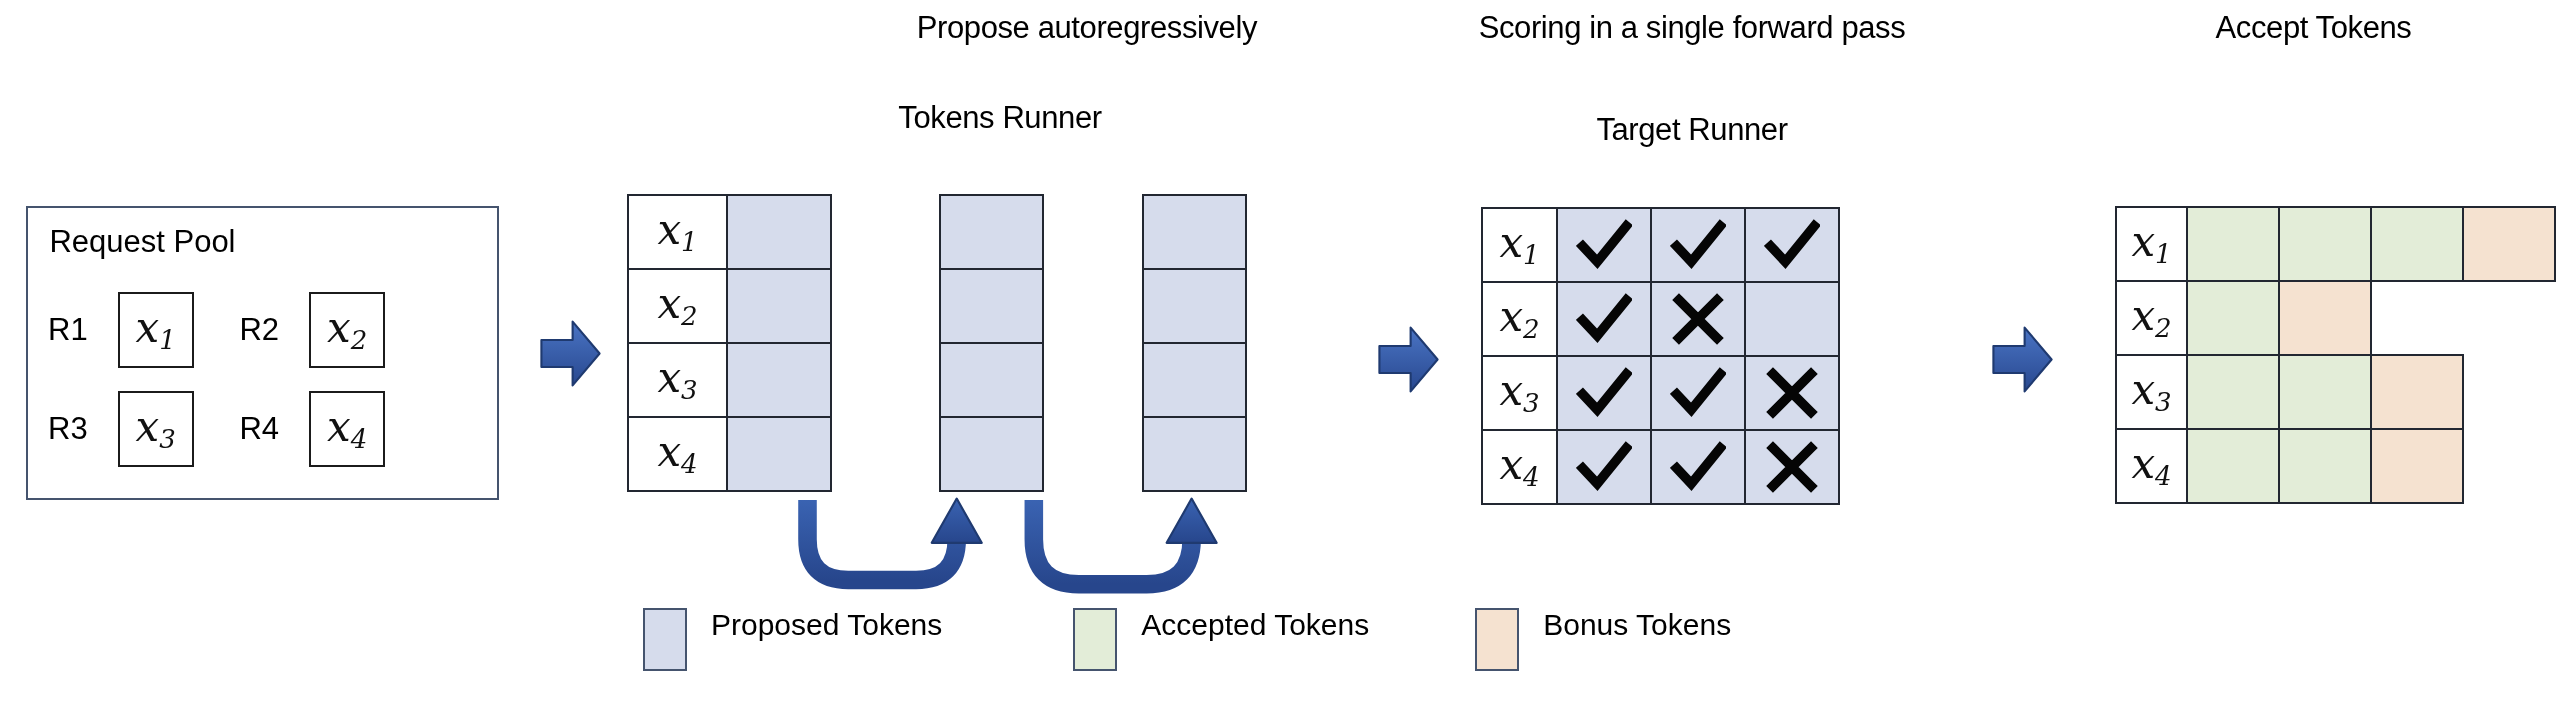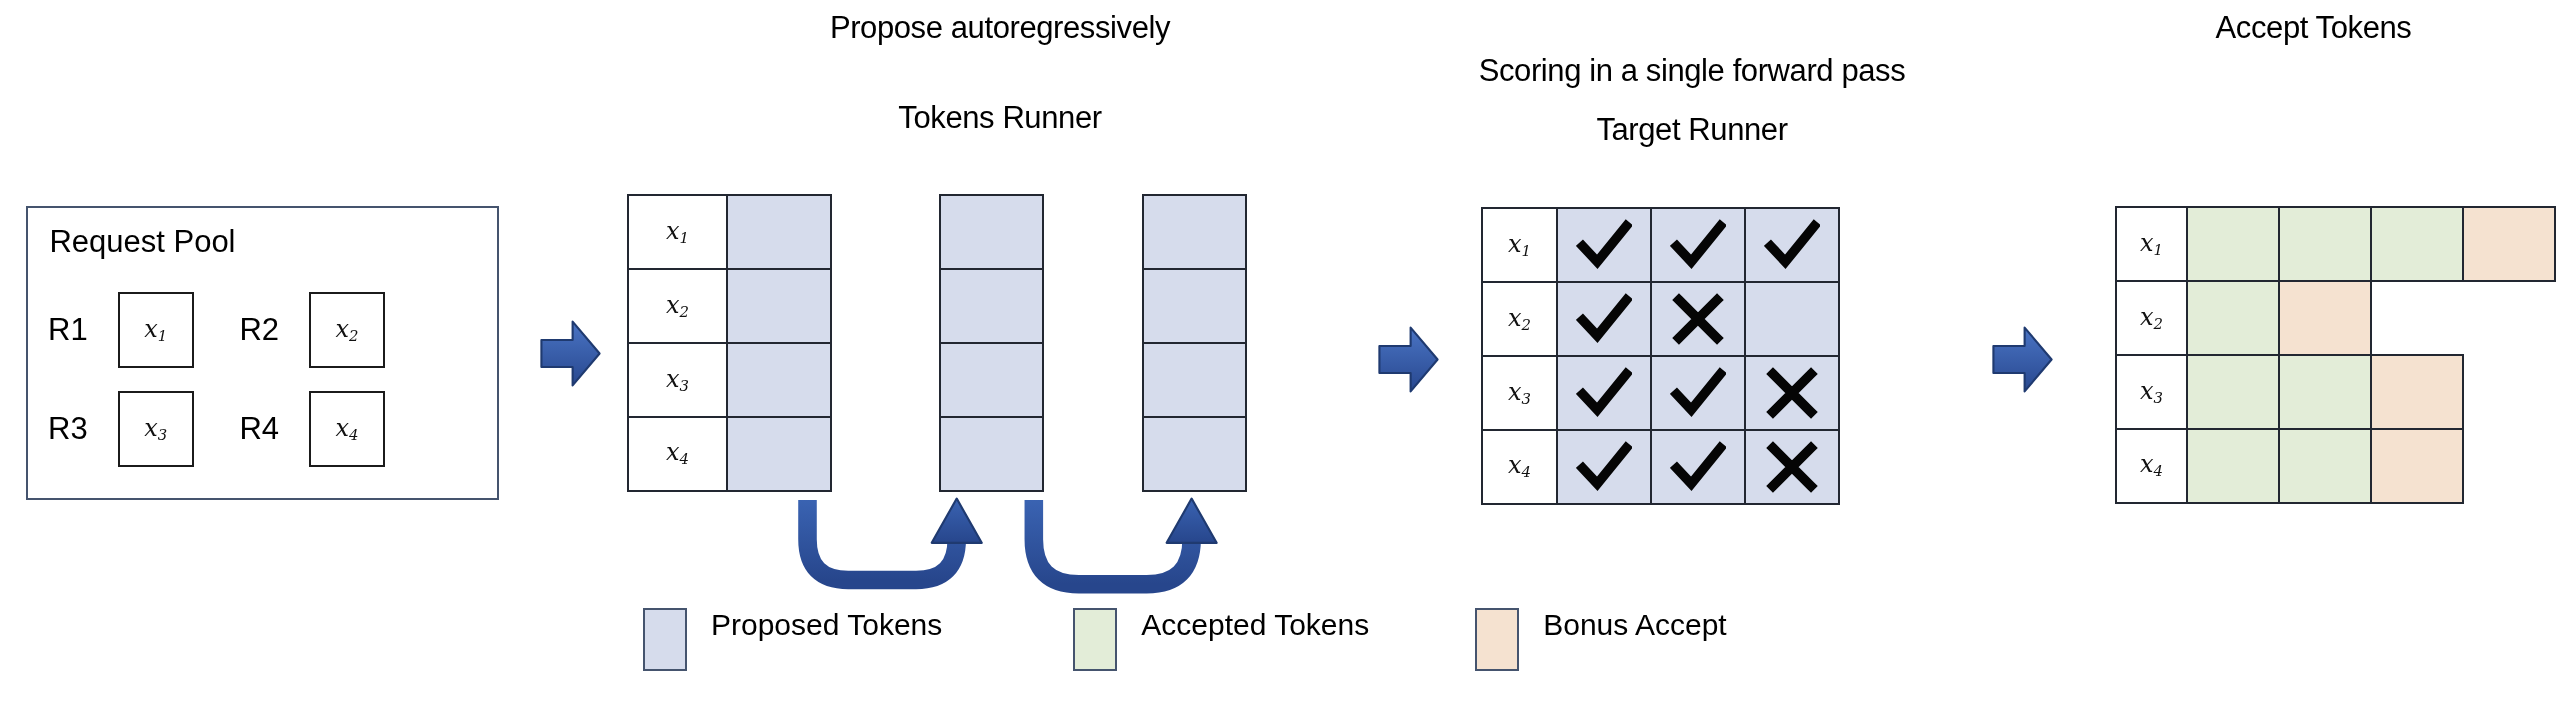--- a/index.html
+++ b/index.html
@@ -22,21 +22,21 @@
     color: #000000;
     white-space: nowrap;
     text-align: center;
     font-weight: 400;
     letter-spacing: -0.4px;
   }
 
   .mathvar {
     font-family: "DejaVu Serif", serif;
     font-style: italic;
-    font-size: 24px;
+    font-size: 42px;
     color: #111111;
     line-height: 1;
     white-space: nowrap;
   }
   .mathvar sub {
     font-size: 0.62em;
     font-style: italic;
     vertical-align: -0.25em;
   }
 
@@ -210,24 +210,24 @@
   #curve-layer {
     position: absolute;
     left: 0; top: 0;
     width: 2576px; height: 703px;
     pointer-events: none;
   }
 </style>
 </head>
 <body>
 
-<div class="title" style="left:743px; top:10px; width:514px;">Propose autoregressively</div>
+<div class="title" style="left:743px; top:10px; width:514px;text-align:right;">Propose autoregressively</div>
 <div class="title" style="left:743px; top:100px; width:514px;">Tokens Runner</div>
 
-<div class="title" style="left:1385px; top:10px; width:614px;margin-top:43px;">Scoring in a single forward pass</div>
+<div class="title" style="left:1385px; top:10px; width:614px;">Scoring in a single forward pass</div>
 <div class="title" style="left:1385px; top:100px; width:614px;margin-top:12px;">Target Runner</div>
 
 <div class="title" style="left:2085px; top:10px; width:457px;">Accept Tokens</div>
 
 <div id="request-pool">
   <div id="request-pool-title">Request Pool</div>
 
   <div class="pool-row" style="left:20px; top:84px;">
     <div class="pool-label">R1</div>
     <div class="pool-cell">
@@ -495,16 +495,16 @@
     <div class="legend-text">Proposed Tokens</div>
   </div>
   <div class="legend-gap-a"></div>
   <div class="legend-item">
     <div class="legend-swatch cell-green"></div>
     <div class="legend-text">Accepted Tokens</div>
   </div>
   <div class="legend-gap-b"></div>
   <div class="legend-item">
     <div class="legend-swatch cell-orange"></div>
-    <div class="legend-text">Bonus Accept</div>
+    <div class="legend-text">Bonus Tokens</div>
   </div>
 </div>
 
 
 </body></html>

